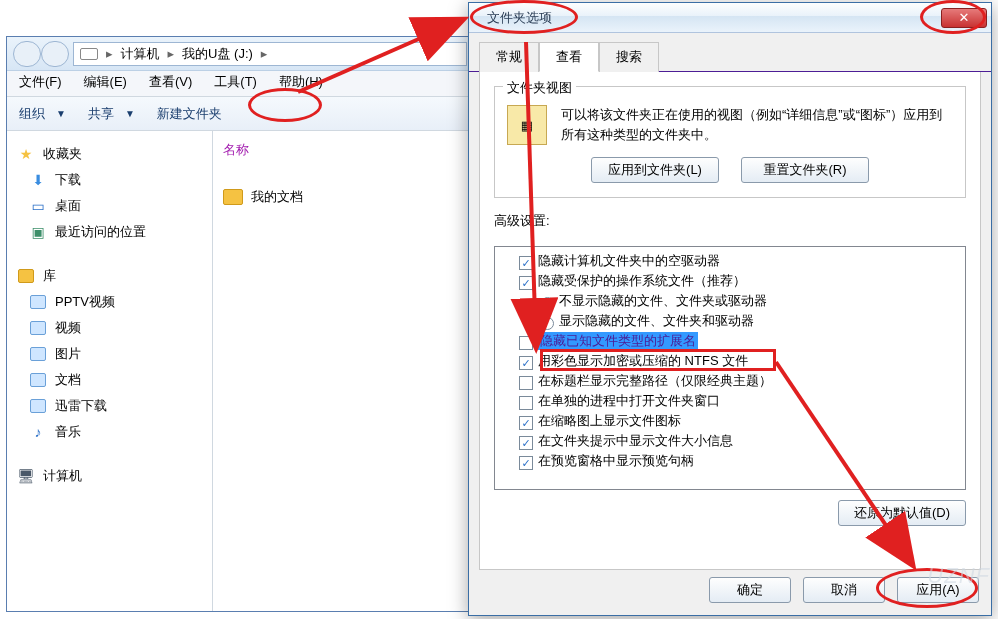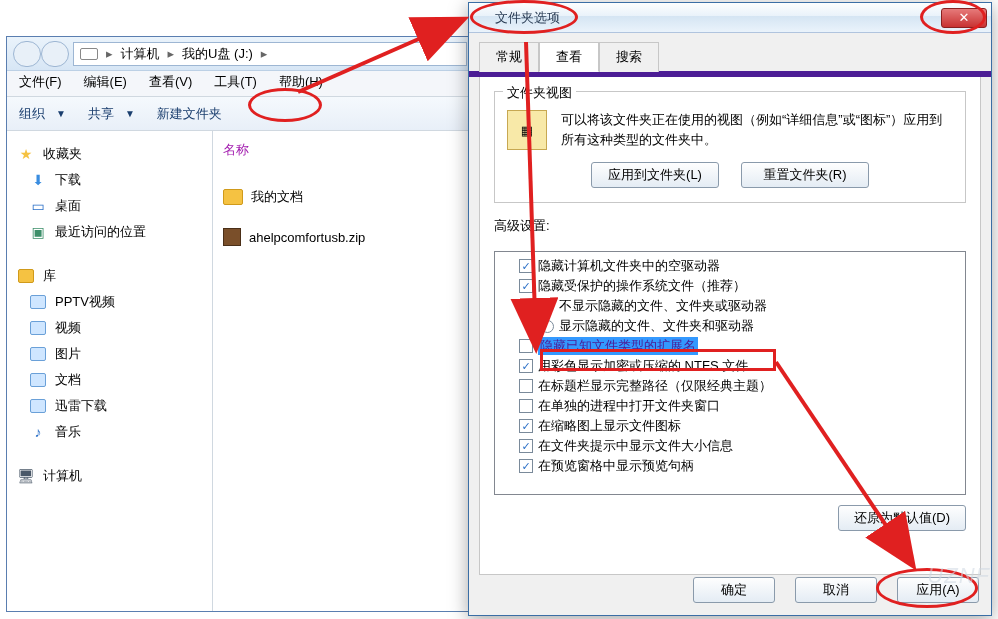--- a/index.html
+++ b/index.html
@@ -32,49 +32,49 @@
 .music-note { color:#2a6fc7; }
 .comp { color:#4a5868; }
 .content { flex: 1; padding: 6px; }
 .col-header { color:#a21caf; padding:4px 0 10px 4px; }
 .file-row { display:flex; align-items:center; gap:8px; padding:3px 4px;margin-top:16px; }
 .folder-ico { display:inline-block; width:20px; height:16px; background:#f5c242; border:1px solid #d09a1a; border-radius:2px; }
 .zip-ico { display:inline-block; width:18px; height:18px; background:#7a4f2a; border:1px solid #4a2f18; }
 
 
 .dialog { position:absolute; left:468px; top:2px; width:524px; height:614px; border:1px solid #3a6ea5; background:#f0f0f0; box-shadow:0 4px 18px rgba(0,0,0,.35); }
-.title-bar { height:30px; background:linear-gradient(#fdfefe 0%, #e9f2fa 45%, #d5e5f3 46%, #eaf3fb 100%); border-bottom:1px solid #b0c4de; display:flex; align-items:center; padding:0 4px 0 26px; }
+.title-bar { height:30px; background:linear-gradient(#fdfefe 0%, #e9f2fa 45%, #d5e5f3 46%, #eaf3fb 100%); border-bottom:1px solid #b0c4de; display:flex; align-items:center; padding:0 4px 0 18px; }
 .title-text { flex:1; color:#2a3d55; }
 .close-btn { width:46px; height:20px; background:linear-gradient(#e67a7a,#c83232); border:1px solid #8a2020; border-radius:3px; color:#fff; display:flex; align-items:center; justify-content:center; }
-.tab-row { display:flex; padding:8px 10px 0 10px; border-bottom:6px solid #4c1d95; gap:0; }
+.tab-row { display:flex; padding:8px 10px 0 10px; border-bottom:1px solid #4c1d95; gap:0; }
 .tab { padding:5px 16px; border:1px solid #c7c7c7; border-bottom:none; background:#f0f0f0; position:relative; top:1px; }
 .tab.active { background:#fff; border-bottom:1px solid #fff; }
 .tab-panel { background:#fff; margin:0 10px 10px 10px; border:1px solid #c7c7c7; border-top:none; padding:14px; height:498px; position:relative; }
 .fieldset { border:1px solid #c7c7c7; padding:10px 12px 14px 12px; margin-bottom:14px; }
 .fieldset-legend { position:relative; top:-18px; left:-4px; background:#fff; padding:0 4px; display:inline-block; }
 .fieldset-body { display:flex; gap:14px; margin-top:-10px; }
 .fieldset-icon { width:40px; height:40px; border:1px solid #c7a852; background:#f8e9a8; display:flex; align-items:center; justify-content:center; }
 .fieldset-text { flex:1; line-height:1.5; }
 .fieldset-btns { display:flex; gap:22px; justify-content:center; margin-top:12px; }
 .win-btn { min-width:128px; height:26px; border:1px solid #8a9aab; border-radius:3px; background:linear-gradient(#fefefe,#e4ecf4); display:inline-flex; align-items:center; justify-content:center; padding:0 12px; }
 .adv-label { margin-bottom:16px; }
 .tree { border:1px solid #828790; background:#fff; height:244px; padding:4px 6px; overflow:hidden; }
-.tree-row { display:flex; align-items:center; gap:5px; padding:1px 0; white-space:nowrap; }
+.tree-row { display:flex; align-items:flex-end; gap:5px; padding:1px 0; white-space:nowrap; }
 .lvl1 { padding-left:18px; }
 .lvl2 { padding-left:40px; }
 .chk { width:14px; height:14px; border:1px solid #7a8a9a; background:#fff; display:inline-flex; align-items:center; justify-content:center; font-size:11px; color:#2a6fc7; }
 .chk.checked::before { content:"✓"; }
 .radio { width:13px; height:13px; border:1px solid #7a8a9a; border-radius:50%; display:inline-flex; align-items:center; justify-content:center; }
 .radio.sel::before { content:""; width:7px; height:7px; background:#2a6fc7; border-radius:50%; }
 .tree-ico { display:inline-block; width:16px; height:14px; background:#f5c242; border:1px solid #d09a1a; border-radius:2px; }
 .highlight-row { background:#fff; }
 .highlight-text { background:#3399ff; color:#4c1d95; padding:0 2px; }
 .restore-row { display:flex; justify-content:flex-end; margin-top:10px; }
 .bottom-btns { position:absolute; right:12px; bottom:12px; display:flex; gap:12px; }
-.btn-small { min-width:82px; height:26px; border:1px solid #8a9aab; border-radius:3px; background:linear-gradient(#fefefe,#e4ecf4); display:inline-flex; align-items:center; justify-content:center; padding:0 10px;margin-left:8px; }
+.btn-small { min-width:82px; height:26px; border:1px solid #8a9aab; border-radius:3px; background:linear-gradient(#fefefe,#e4ecf4); display:inline-flex; align-items:center; justify-content:center; padding:0 10px; }
 
 
 .anno { position:absolute; pointer-events:none; }
 .ellipse { border:3px solid #e02020; border-radius:50%; }
 .rect-box { border:3px solid #e02020; }
 svg.arrows { position:absolute; left:0; top:0; width:998px; height:619px; pointer-events:none; }
 
 .watermark { position:absolute; right:8px; bottom:30px; color:#cfd8e2; font-size:22px; font-style:italic; opacity:.55; letter-spacing:1px; }
 </style>
 </head>
@@ -181,24 +181,20 @@
             <span>计算机</span>
           </div>
       </div>
     </div>
     <div class="content">
       <div class="col-header">名称</div>
       <div class="file-row">
           <span class="folder-ico"></span>
           <span>我的文档</span>
         </div>
-      <div class="file-row">
-          <span class="zip-ico"></span>
-          <span>ahelpcomfortusb.zip</span>
-        </div>
     </div>
   </div>
 </div>
 
 <div class="dialog">
   <div class="title-bar">
     <span class="title-text">文件夹选项</span>
     <span class="close-btn">
         <span>✕</span>
       </span>

